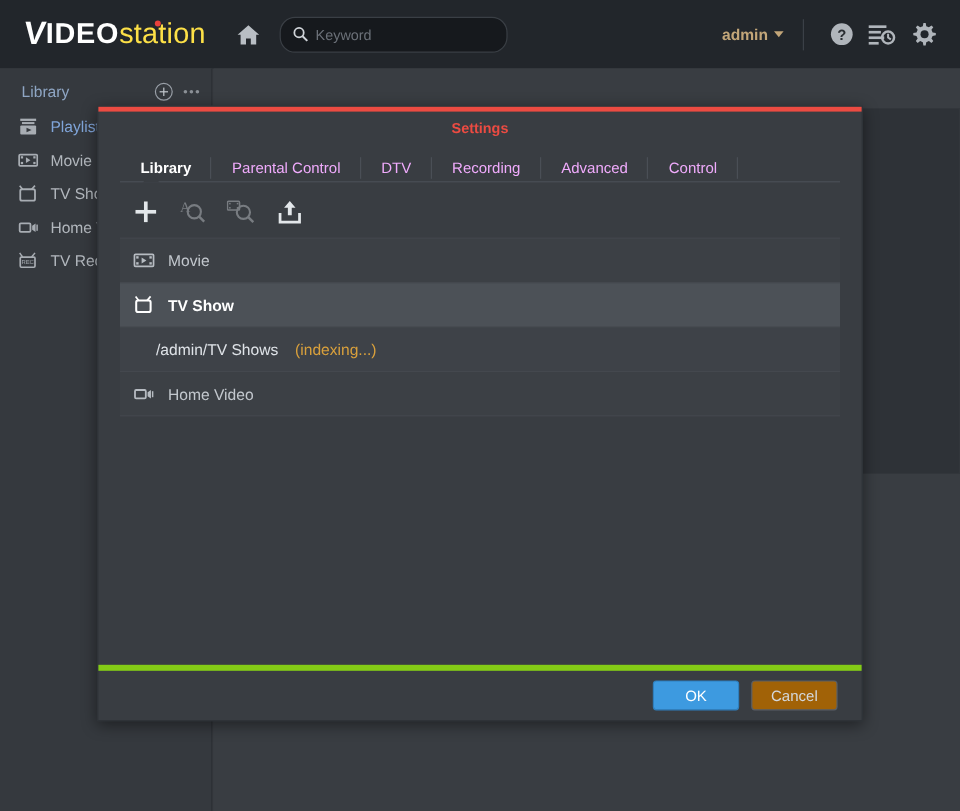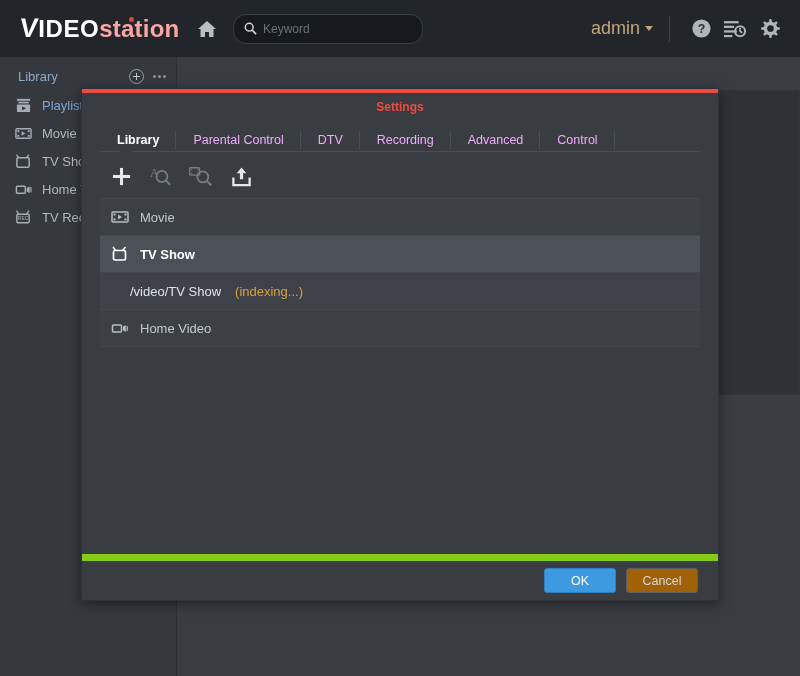--- a/index.html
+++ b/index.html
@@ -23,21 +23,21 @@
     font-size: 24px; letter-spacing: .2px;
   }
   .brand .v {
     color: #ffffff; font-weight: bold; font-size: 27px;
     transform: skewX(-6deg); display: inline-block;
   }
   .brand .ideo {
     color: #ffffff; font-weight: bold; letter-spacing: .6px;
   }
   .brand .station {
-    color: #fca5a5; font-weight: bold; letter-spacing: .2px; position: relative;
+    color: #fde047; font-weight: normal; letter-spacing: .2px; position: relative;
   }
   .brand .dot {
     position: absolute; width: 5px; height: 5px; border-radius: 50%;
     background: #e8413c; top: 2px; left: 30px;
   }
   .home-btn {
     width: 40px; height: 40px; margin-left: 10px;
     display: flex; align-items: center; justify-content: center;
     border-radius: 3px; cursor: pointer;
   }
@@ -51,22 +51,22 @@
     background: transparent; border: 0; outline: none;
     color: #c8cbcf; font-size: 12px; width: 100%;
     font-family: "Liberation Sans", sans-serif;
   }
   .searchwrap input::placeholder { color: #6b7078; }
   .topright {
     margin-left: auto; display: flex; align-items: center; height: 57px;
     padding-right: 14px;
   }
   .user {
-    color: #c3a679; font-size: 18px; margin-right: 16px; cursor: pointer;
-    display: flex; align-items: center; gap: 5px;
+    color: #c3a679; font-size: 13px; margin-right: 16px; cursor: pointer;
+    display: flex; align-items: center; gap: 5px; font-weight: bold;
   }
   .user .caret {
     width: 0; height: 0; border-left: 4px solid transparent;
     border-right: 4px solid transparent; border-top: 5px solid #c3a679;
   }
   .vdiv { width: 1px; height: 26px; background: #3b4047; margin-right: 14px; }
   .ticon { width: 34px; height: 34px; display: flex; align-items: center;
            justify-content: center; cursor: pointer; }
 
   
@@ -174,21 +174,21 @@
   .row.sub { background: #3e4248; padding-left: 30px; }
   .row .rlbl { color: #c3c8ce; font-size: 13px; }
   .row.selected .rlbl { color: #ffffff; font-weight: bold; }
   .row.sub .rlbl { color: #dfe3e8; }
   .row .status { color: #d9a03c; font-size: 13px; margin-left: 4px; }
   .row-icon { width: 20px; height: 20px; flex: none;
               display: flex; align-items: center; justify-content: center; }
 
   .dlg-footer {
     position: absolute; left: 0; right: 0; bottom: 0; height: 46px;
-    border-top: 7px solid #84cc16;
+    border-top: 5px solid #84cc16;
     display: flex; align-items: center; justify-content: flex-end;
     gap: 10px; padding-right: 20px;
   }
   .btn {
     min-width: 72px; height: 25px; border-radius: 3px; font-size: 12.5px;
     display: flex; align-items: center; justify-content: center; cursor: pointer;
     border: 1px solid #2b2f34;
   }
   .btn.primary { background: #3d9ae0; color: #ffffff; border-color: #2f7fbd; }
   .btn.secondary { background: #a16207; color: #d4d8dd; border-color: #5a5f66; }
@@ -393,21 +393,21 @@
             <svg width="18" height="18" viewBox="0 0 18 18">
                 <path d="M4.5 5.5 L2 2" stroke="#ffffff" stroke-width="1.4"></path>
                 <path d="M11.5 5.5 L14.5 2" stroke="#ffffff" stroke-width="1.4"></path>
                 <rect x="2.5" y="5.5" width="12" height="9.5" rx="1.5" fill="none" stroke="#ffffff" stroke-width="1.7"></rect>
               </svg>
           </span>
           <span class="rlbl">TV Show</span>
         </div>
 
         <div class="row sub">
-          <span class="rlbl">/video/TV Show</span>
+          <span class="rlbl">/admin/TV Shows</span>
           <span class="status">(indexing...)</span>
         </div>
 
         <div class="row">
           <span class="row-icon">
             <svg width="18" height="18" viewBox="0 0 18 18">
                 <rect x="1.5" y="6" width="9" height="7" rx="1" fill="none" stroke="#b7bcc2" stroke-width="1.5"></rect>
                 <path d="M12 7.8 L14.8 6 L14.8 13 L12 11.2 Z" fill="#b7bcc2"></path>
                 <rect x="15.6" y="7" width="1.2" height="5" fill="#b7bcc2"></rect>
               </svg>

